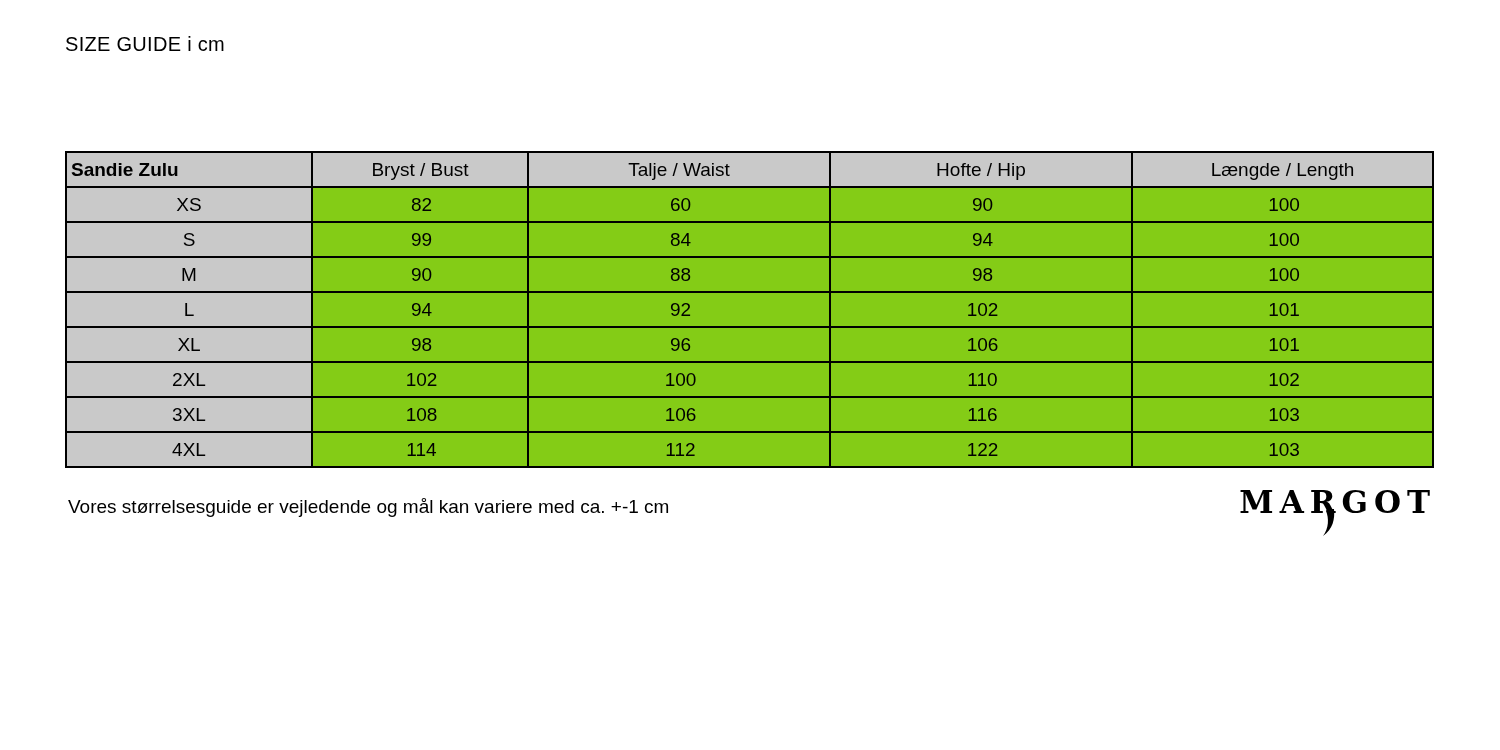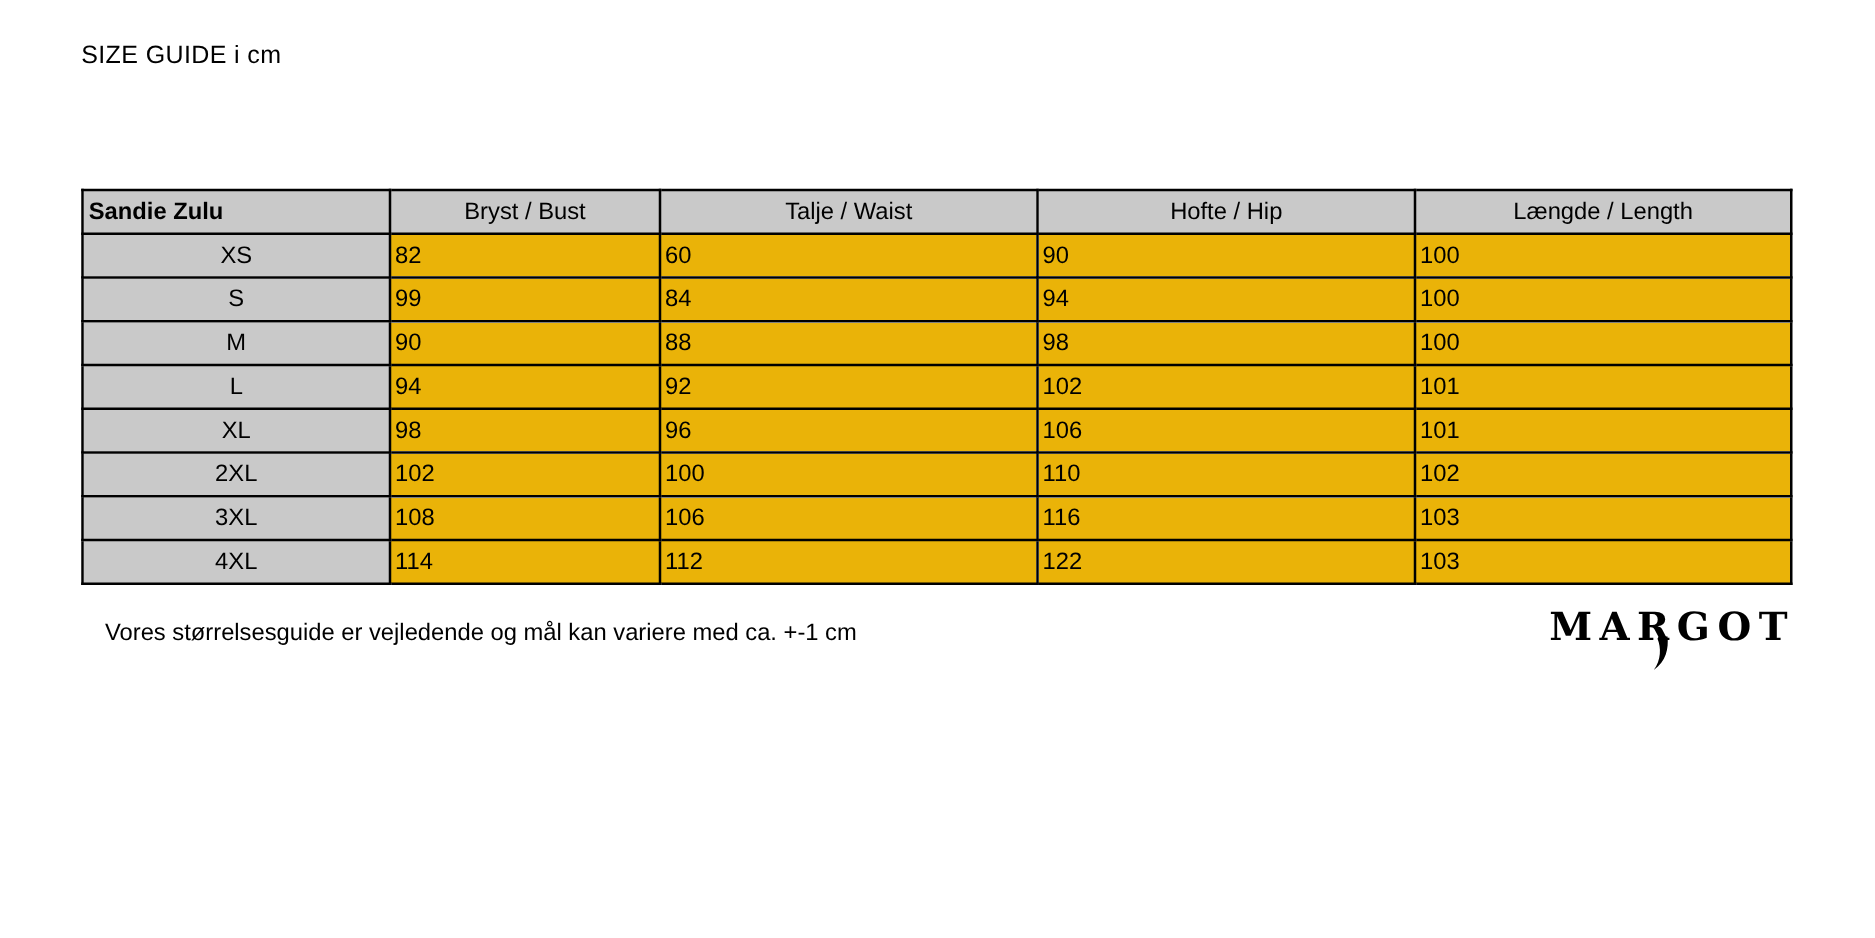--- a/index.html
+++ b/index.html
@@ -42,24 +42,24 @@
     white-space:nowrap;
   }
   .size-table .gray{background:var(--table-header-bg);}
   .size-table th.product-name{
     text-align:left;
     padding-left:4px;
     font-weight:bold;
   }
   .size-table th.col-header{text-align:center;}
   .size-table td.size-cell{text-align:center;}
-  .size-table td.value-cell{text-align:left;padding-left:3px;background:#eab308;}
+  .size-table td.value-cell{text-align:center;padding-left:3px;background:#84cc16;}
   .disclaimer{
     position:absolute;
-    left:84px;top:496px;
+    left:68px;top:496px;
     font-size:19px;
     color:var(--text);
   }
   .brand-logo{
     position:absolute;
     top:487px;right:64px;
     font-family:"DejaVu Serif","Liberation Serif",serif;
     font-weight:bold;
     font-size:31px;
     letter-spacing:6px;

